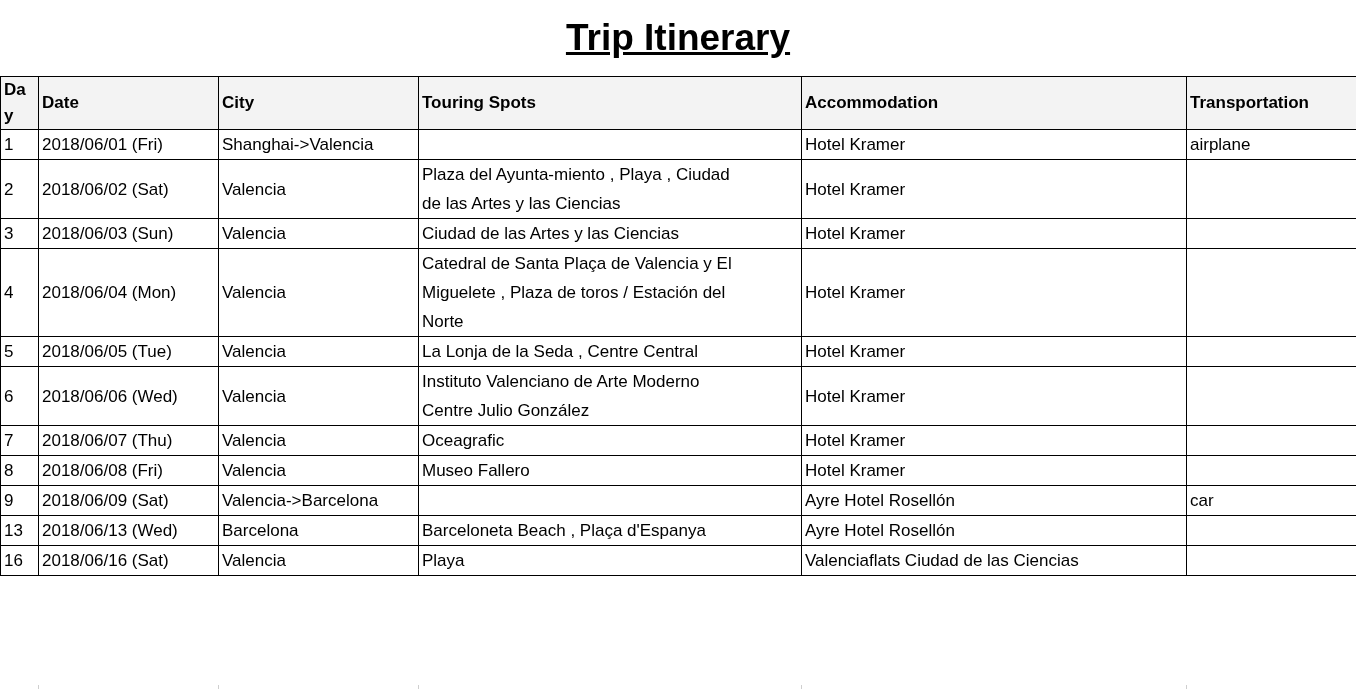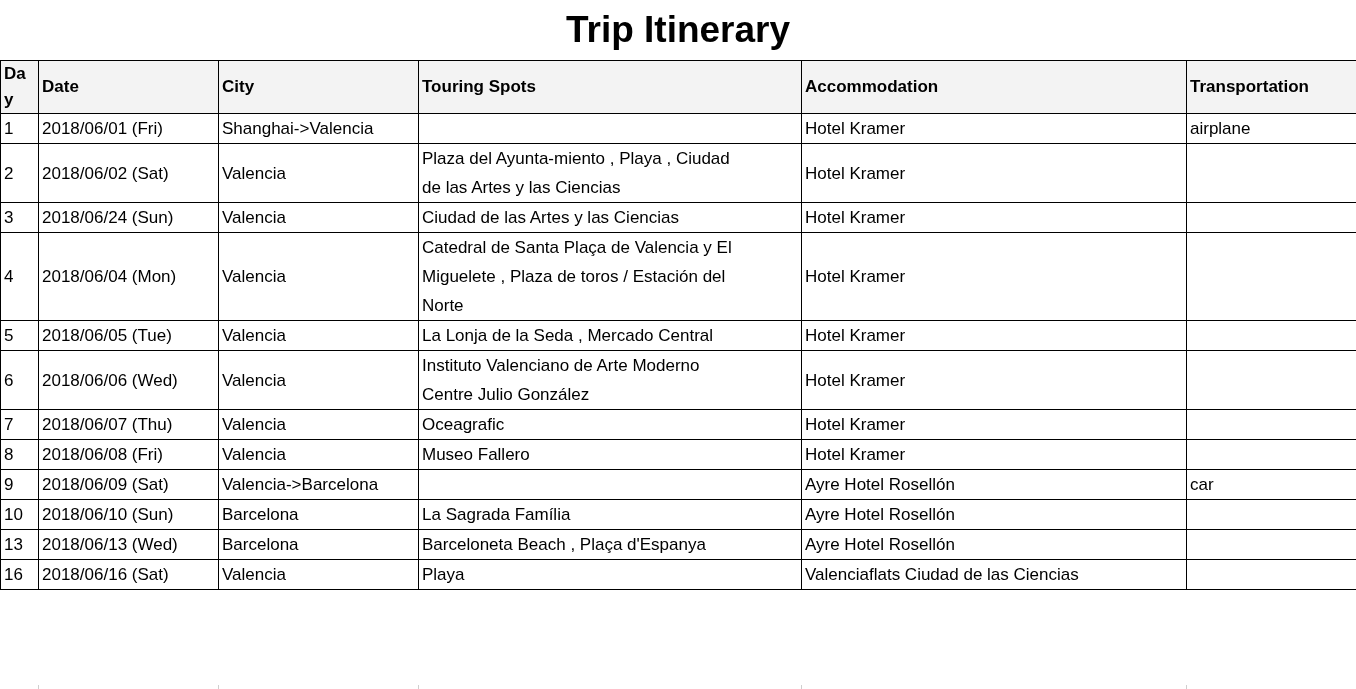--- a/index.html
+++ b/index.html
@@ -9,28 +9,29 @@
   }
   body {
     width: 1356px;
     height: 689px;
     position: relative;
     overflow: hidden;
     font-family: "Liberation Sans", sans-serif;
     color: #000000;
   }
   .title {
-    margin: 4px;
+    margin: 12px;
     height: 52px;
     line-height: 52px;
     text-align: center;
     font-size: 37px;
     font-weight: bold;
     letter-spacing: 0px;
     white-space: nowrap;
+    text-decoration: underline;
   }
   table.itinerary {
     border-collapse: collapse;
     table-layout: fixed;
     width: 1356px;
   }
   .itinerary th, .itinerary td {
     border: 1px solid #000000;
     padding: 0 3px;
     vertical-align: middle;
@@ -93,39 +94,39 @@
       <tr>
         <td class="col-day">2</td>
         <td class="col-date">2018/06/02 (Sat)</td>
         <td class="col-city">Valencia</td>
         <td class="col-spots">Plaza del Ayunta-miento , Playa , Ciudad de las Artes y las Ciencias</td>
         <td class="col-hotel">Hotel Kramer</td>
         <td class="col-transport"></td>
       </tr>
       <tr>
         <td class="col-day">3</td>
-        <td class="col-date">2018/06/24 (Sun)</td>
+        <td class="col-date">2018/06/03 (Sun)</td>
         <td class="col-city">Valencia</td>
         <td class="col-spots">Ciudad de las Artes y las Ciencias</td>
         <td class="col-hotel">Hotel Kramer</td>
         <td class="col-transport"></td>
       </tr>
       <tr>
         <td class="col-day">4</td>
         <td class="col-date">2018/06/04 (Mon)</td>
         <td class="col-city">Valencia</td>
         <td class="col-spots">Catedral de Santa Plaça de Valencia y El Miguelete , Plaza de toros / Estación del Norte</td>
         <td class="col-hotel">Hotel Kramer</td>
         <td class="col-transport"></td>
       </tr>
       <tr>
         <td class="col-day">5</td>
         <td class="col-date">2018/06/05 (Tue)</td>
         <td class="col-city">Valencia</td>
-        <td class="col-spots">La Lonja de la Seda , Mercado Central</td>
+        <td class="col-spots">La Lonja de la Seda , Centre Central</td>
         <td class="col-hotel">Hotel Kramer</td>
         <td class="col-transport"></td>
       </tr>
       <tr>
         <td class="col-day">6</td>
         <td class="col-date">2018/06/06 (Wed)</td>
         <td class="col-city">Valencia</td>
         <td class="col-spots">Instituto Valenciano de Arte Moderno Centre Julio González</td>
         <td class="col-hotel">Hotel Kramer</td>
         <td class="col-transport"></td>
@@ -148,28 +149,20 @@
       </tr>
       <tr>
         <td class="col-day">9</td>
         <td class="col-date">2018/06/09 (Sat)</td>
         <td class="col-city">Valencia-&gt;Barcelona</td>
         <td class="col-spots"></td>
         <td class="col-hotel">Ayre Hotel Rosellón</td>
         <td class="col-transport">car</td>
       </tr>
       <tr>
-        <td class="col-day">10</td>
-        <td class="col-date">2018/06/10 (Sun)</td>
-        <td class="col-city">Barcelona</td>
-        <td class="col-spots">La Sagrada Família</td>
-        <td class="col-hotel">Ayre Hotel Rosellón</td>
-        <td class="col-transport"></td>
-      </tr>
-      <tr>
         <td class="col-day">13</td>
         <td class="col-date">2018/06/13 (Wed)</td>
         <td class="col-city">Barcelona</td>
         <td class="col-spots">Barceloneta Beach , Plaça d'Espanya</td>
         <td class="col-hotel">Ayre Hotel Rosellón</td>
         <td class="col-transport"></td>
       </tr>
       <tr>
         <td class="col-day">16</td>
         <td class="col-date">2018/06/16 (Sat)</td>

